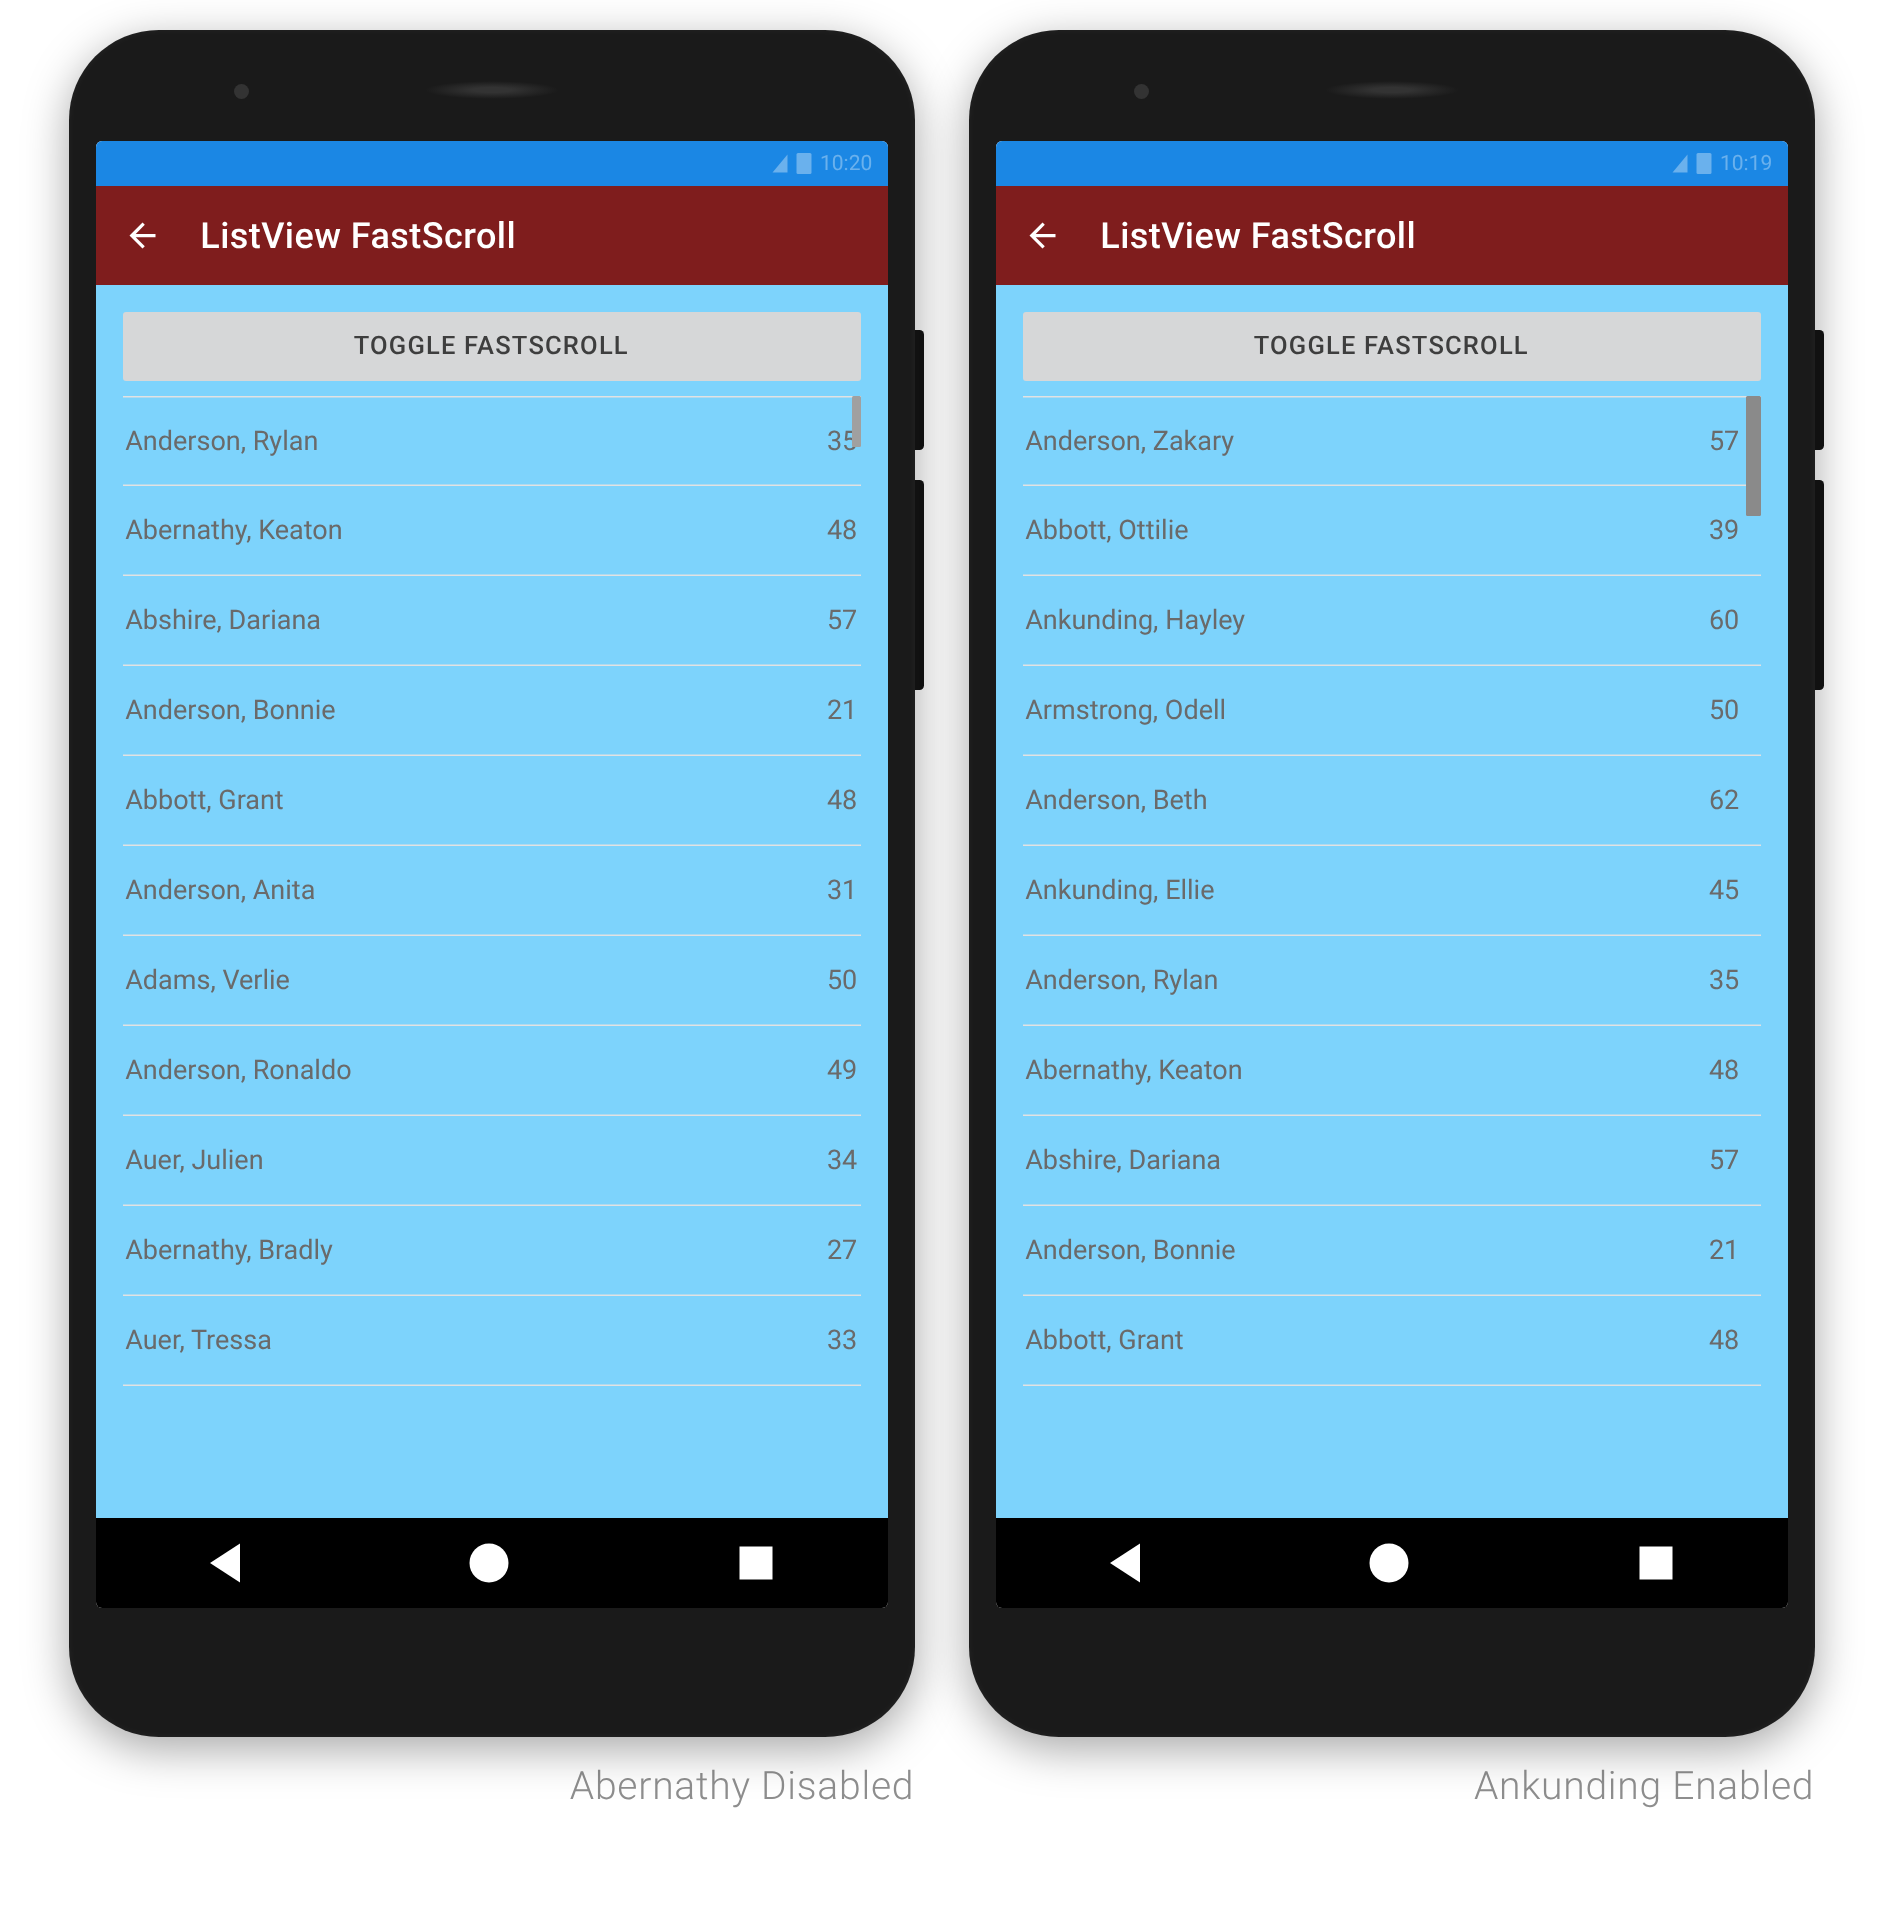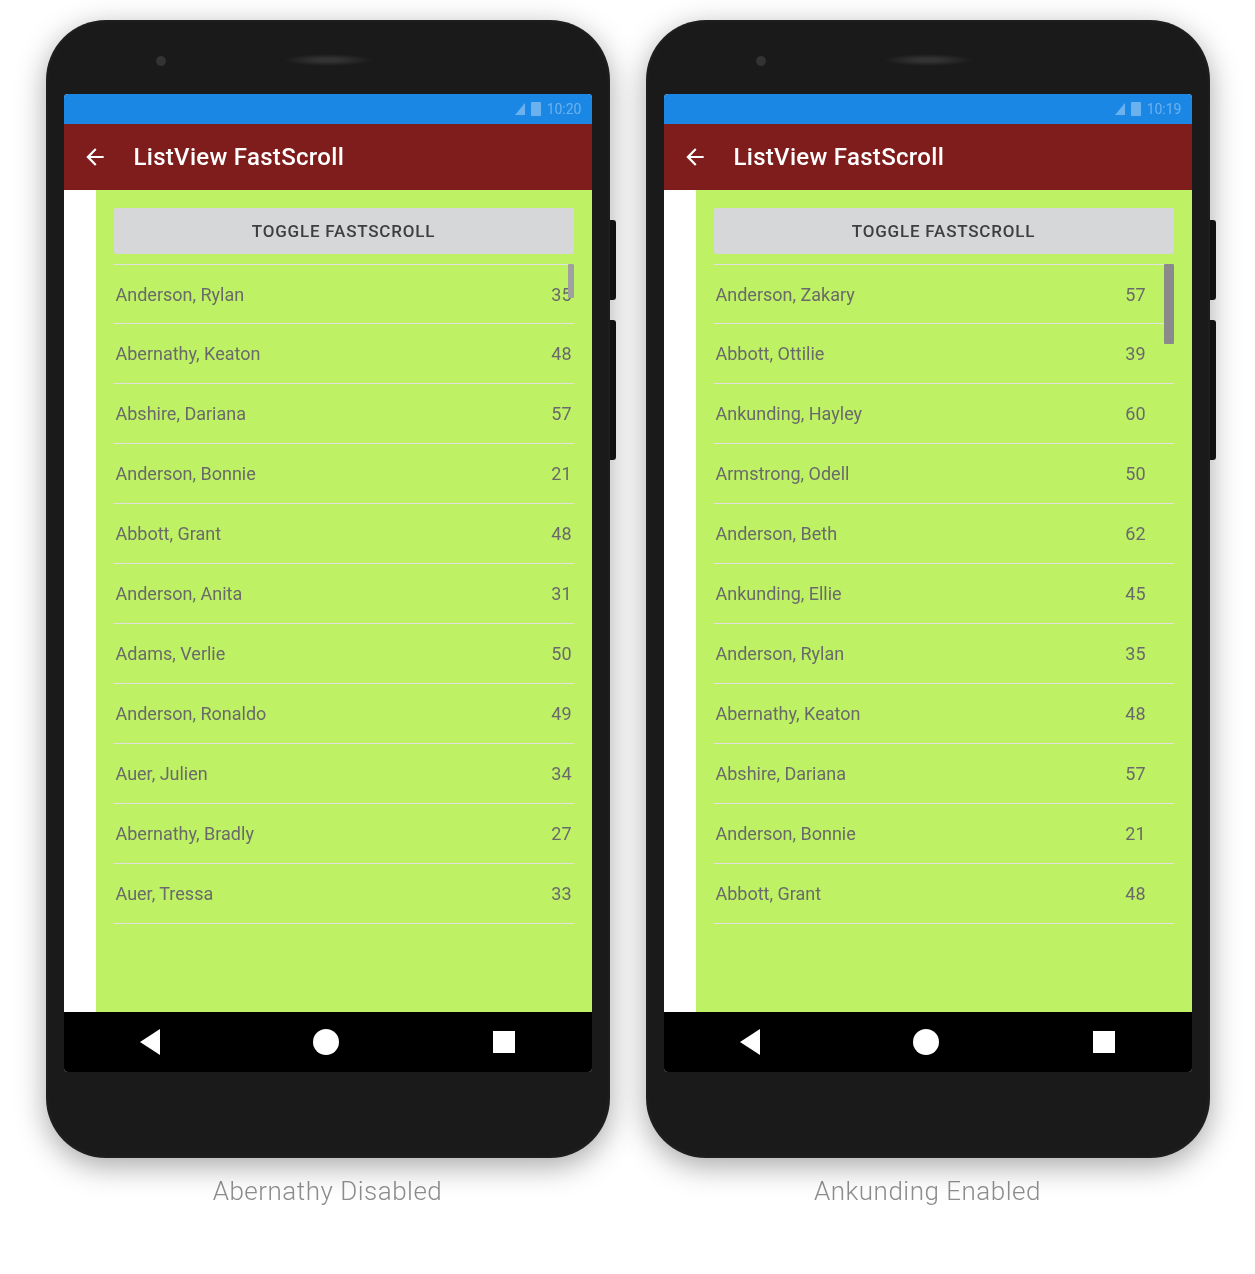--- a/index.html
+++ b/index.html
@@ -10,21 +10,21 @@
     font-family: 'Roboto', 'Helvetica Neue', Arial, sans-serif;
     display: flex;
     justify-content: center;
     gap: 36px;
     padding-top: 20px;
     padding-bottom: 20px;
   }
   .device-col {
     display: flex;
     flex-direction: column;
-    align-items: center;
+    align-items: flex-end;
   }
   .caption {
     font-size: 26px;
     color: #8e8e8e;
     margin-top: 18px;
     font-weight: 300;
     letter-spacing: 0.5px;
   }
   .phone-frame {
     width: 564px;
@@ -117,27 +117,26 @@
     color: #fff;
   }
   .back-arrow svg { display: block; }
   .app-title {
     font-size: 24px;
     font-weight: 500;
     letter-spacing: 0.3px;
   }
   .content {
     flex: 1;
-    background: #bef264;
+    background: #7dd3fc;
     padding: 18px 18px 0 18px;
     display: flex;
     flex-direction: column;
     overflow: hidden;
     position: relative;
-    margin-left: 32px;
   }
   .toggle-btn {
     height: 46px;
     background: #d6d7d8;
     color: #3e3e3e;
     font-size: 17px;
     font-weight: 500;
     letter-spacing: 0.8px;
     display: flex;
     align-items: center;
@@ -206,21 +205,21 @@
   }
   .nav-circle {
     width: 26px; height: 26px;
     border-radius: 50%;
     background: #fff;
   }
   .nav-square {
     width: 22px; height: 22px;
     background: #fff;
   }
-  .fast-list .row { padding-right: 28px; }
+  .fast-list .row { padding-right: 14px; }
 </style>
 </head>
 <body>
 
 <div class="device-col">
   <div class="phone-frame">
     <div class="side-btn-right"></div>
     <div class="side-btn-right2"></div>
     <div class="screen">
 

